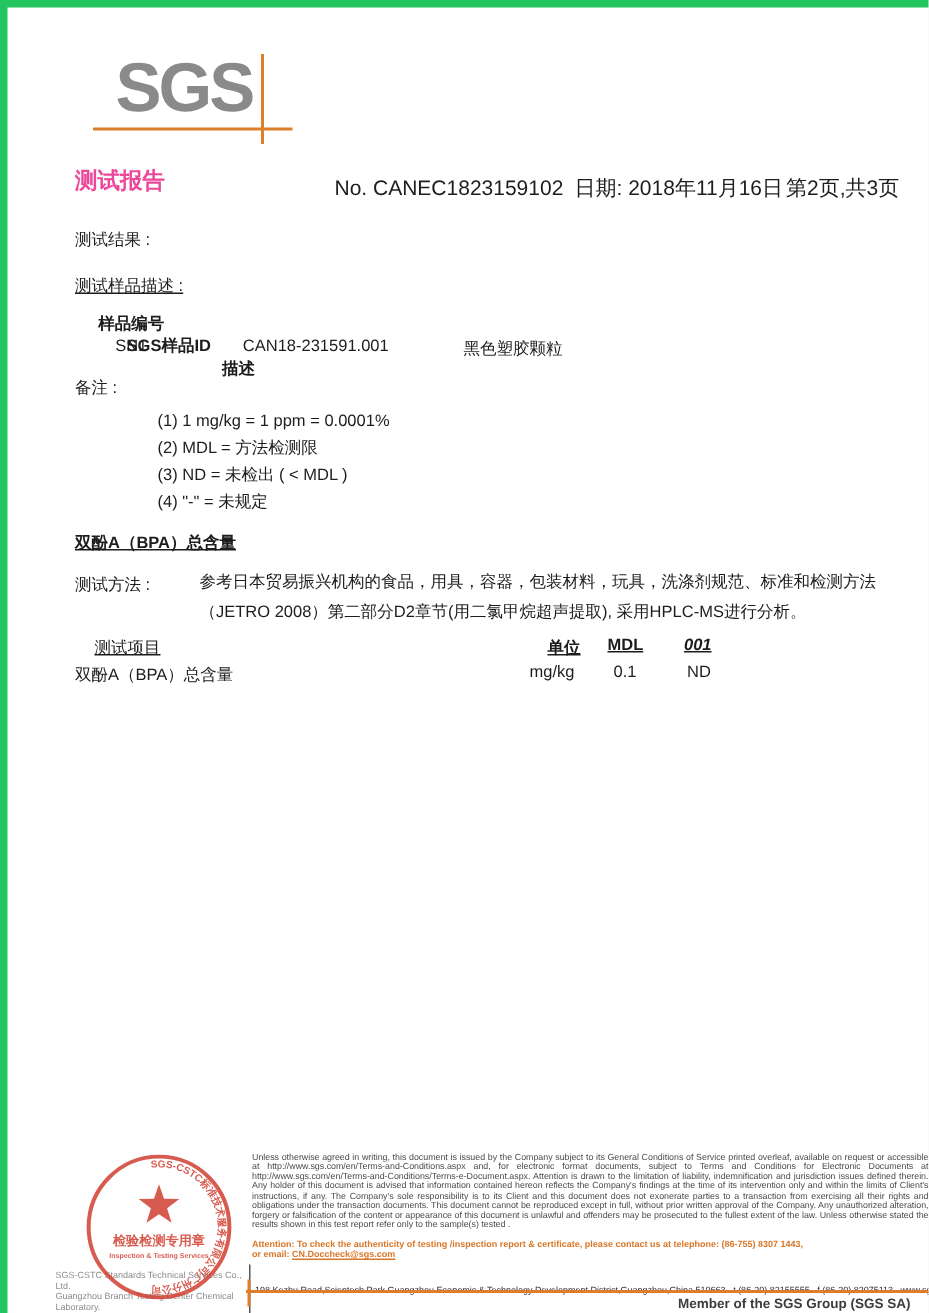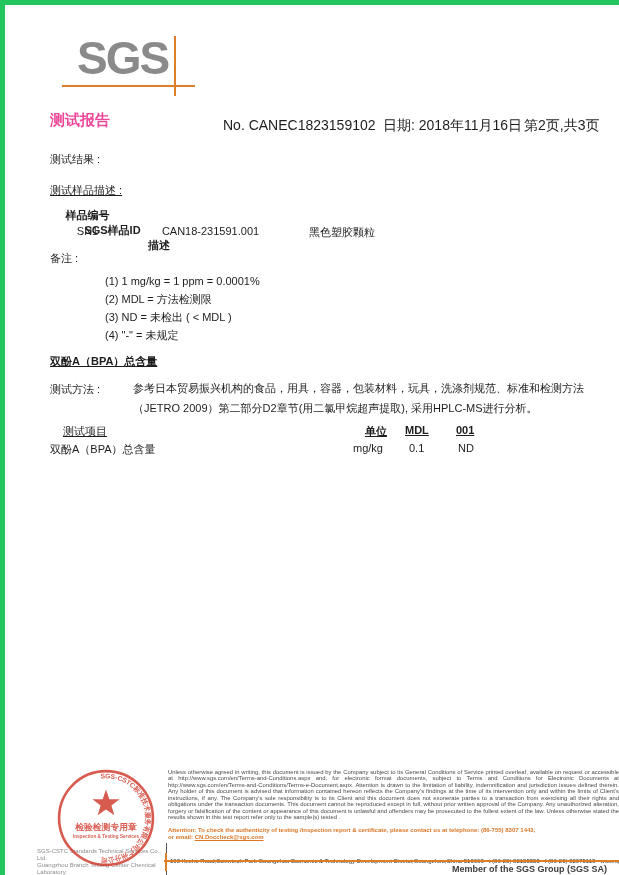--- a/index.html
+++ b/index.html
@@ -12,21 +12,21 @@
   
   .logo-text{font-weight:bold;font-size:46px;color:#8a8a8a;letter-spacing:-2px;line-height:1;}
   .crop-h{background:#dd7e2b;height:2px;}
   .crop-v{background:#dd7e2b;width:2px;}
   
   .doc-title{font-size:15px;font-weight:bold;color:#ec4899;}
   .h-small{font-size:14px;color:#1d1d1d;}
   .body-text{font-size:11px;color:#1d1d1d;}
   .u{text-decoration:underline;}
   .b{font-weight:bold;flex-direction:column;}
-  .i{}
+  .i{font-style:italic;}
   
   .srow{display:flex;font-size:11px;color:#1d1d1d;}
   .sc1{width:75px;text-align:center;}
   .sc2{width:115px;text-align:center;margin-left:5px;}
   .sc3{margin-left:18px;text-align:right;}
   
   .remark-item{font-size:11px;color:#1d1d1d;line-height:18px;}
   
   .legal{font-size:5.9px;line-height:6.45px;color:#4b4b4b;text-align:justify;}
   .attention{font-size:6px;line-height:6.8px;color:#d97627;font-weight:bold;}
@@ -66,21 +66,21 @@
   <div class="abs body-text" style="left:45px;top:246px;">备注 :</div>
   <div class="abs" style="left:100px;top:267px;">
     <div class="remark-item">(1) 1 mg/kg = 1 ppm = 0.0001%</div>
     <div class="remark-item">(2) MDL = 方法检测限</div>
     <div class="remark-item">(3) ND = 未检出 ( &lt; MDL )</div>
     <div class="remark-item">(4) "-" = 未规定</div>
   </div>
 
   <div class="abs body-text b u" style="left:45px;top:349px;">双酚A（BPA）总含量</div>
   <div class="abs body-text" style="left:45px;top:377px;">测试方法 :</div>
-  <div class="abs body-text" style="left:128px;top:373px;width:464px;line-height:20px;">参考日本贸易振兴机构的食品，用具，容器，包装材料，玩具，洗涤剂规范、标准和检测方法（JETRO 2009）第二部分D2章节(用二氯甲烷超声提取), 采用HPLC-MS进行分析。</div>
+  <div class="abs body-text" style="left:128px;top:373px;width:464px;line-height:20px;">参考日本贸易振兴机构的食品，用具，容器，包装材料，玩具，洗涤剂规范、标准和检测方法（JETRO 2008）第二部分D2章节(用二氯甲烷超声提取), 采用HPLC-MS进行分析。</div>
 
   <div class="abs body-text u" style="left:58px;top:419px;">测试项目</div>
   <div class="abs body-text b u" style="left:360px;top:419px;text-align:center;">单位</div>
   <div class="abs body-text b u" style="left:400px;top:419px;">MDL</div>
   <div class="abs body-text b i u" style="left:451px;top:419px;">001</div>
   <div class="abs body-text" style="left:45px;top:437px;">双酚A（BPA）总含量</div>
   <div class="abs body-text" style="left:348px;top:437px;">mg/kg</div>
   <div class="abs body-text" style="left:404px;top:437px;">0.1</div>
   <div class="abs body-text" style="left:453px;top:437px;">ND</div>
 

